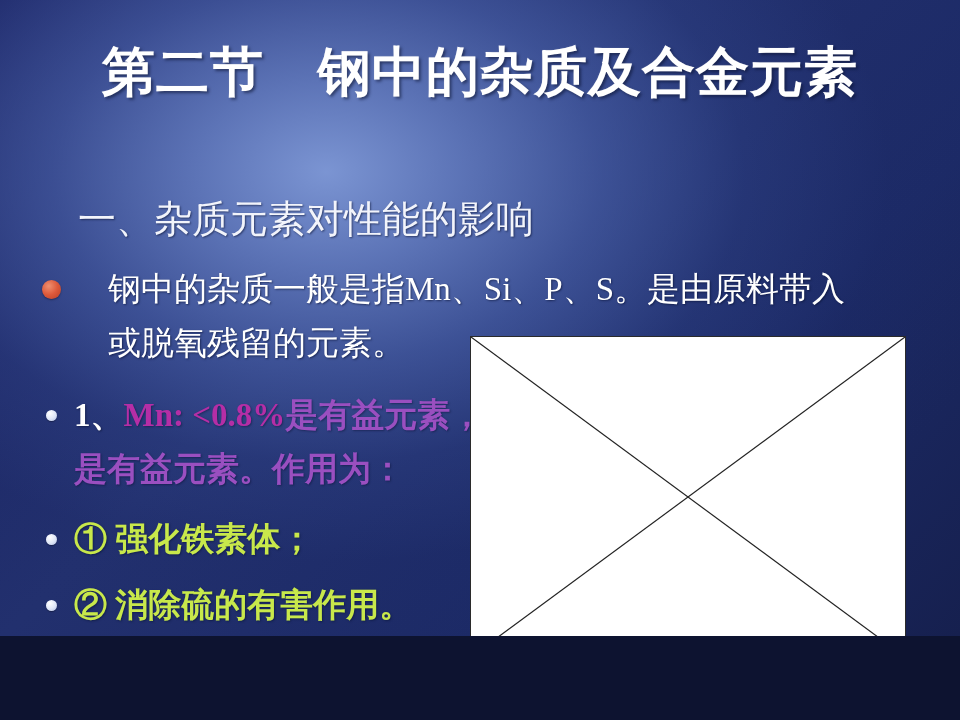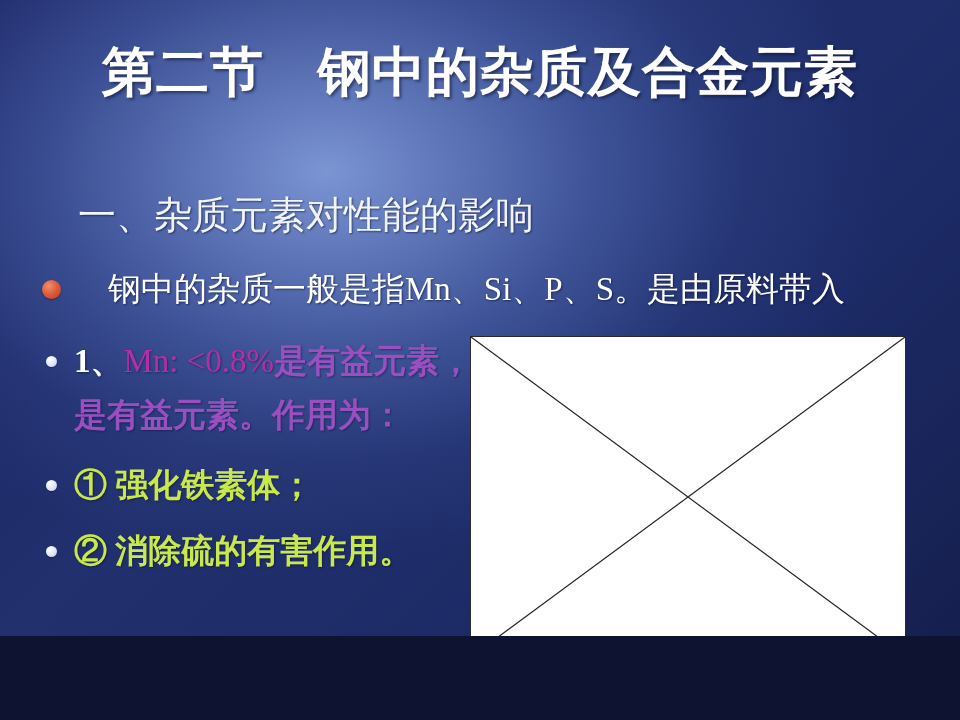--- a/index.html
+++ b/index.html
@@ -45,23 +45,23 @@
     white-space: pre;
     text-shadow:
       2px 2px 3px rgba(8,14,44,0.55),
       0 0 1px rgba(255,255,255,0.5);
   }
 
   
   .section-heading {
     position: absolute;
     left: 78px;
-    top: 192px;
+    top: 198px;
     color: #f2f4fb;
-    font-family: Liberation Sans, sans-serif;
+    font-family: Liberation Mono, monospace;
     font-size: 38px;
     line-height: 1.25;
     white-space: pre;
     text-shadow: 1px 1px 2px rgba(10,18,52,0.6);
   }
 
   
   .body-block {
     position: absolute;
     left: 28px;
@@ -110,21 +110,21 @@
     text-shadow: 1px 1px 2px rgba(8,16,50,0.6);
     margin-left: 34px;
   }
   .t-white-b {
     color: #ffffff;
     font-weight: bold;
     text-shadow: 1px 1px 2px rgba(8,16,50,0.6);
   }
   .t-magenta {
     color: #b52ea6;
-    font-weight: normal;
+    font-weight: bold;
     text-shadow: 1px 1px 2px rgba(10,16,48,0.45);
   }
   .t-violet {
     color: #9a4fc0;
     font-weight: bold;
     text-shadow: 1px 1px 2px rgba(10,16,48,0.45);
   }
   .t-green {
     color: #c8e84b;
     font-weight: bold;
@@ -160,20 +160,21 @@
 
   <div class="title">第二节　钢中的杂质及合金元素</div>
 
   <div class="section-heading">一、杂质元素对性能的影响</div>
 
   <div class="body-block">
 
     <div class="para para-1">
       <span class="bullet-round"></span>
       <div class="line t-white">钢中的杂质一般是指Mn、Si、P、S。是由原料带入</div>
+      <div class="line t-white">或脱氧残留的元素。</div>
     </div>
 
     <div class="para para-2">
       <span class="bullet-dot"></span>
       <div class="line"><span class="t-white-b">1、</span><span class="t-magenta">Mn: &lt;0.8%</span><span class="t-violet">是有益元素，</span></div>
       <div class="line t-violet">是有益元素。作用为：</div>
     </div>
 
     <div class="para para-3">
       <span class="bullet-dot"></span>

